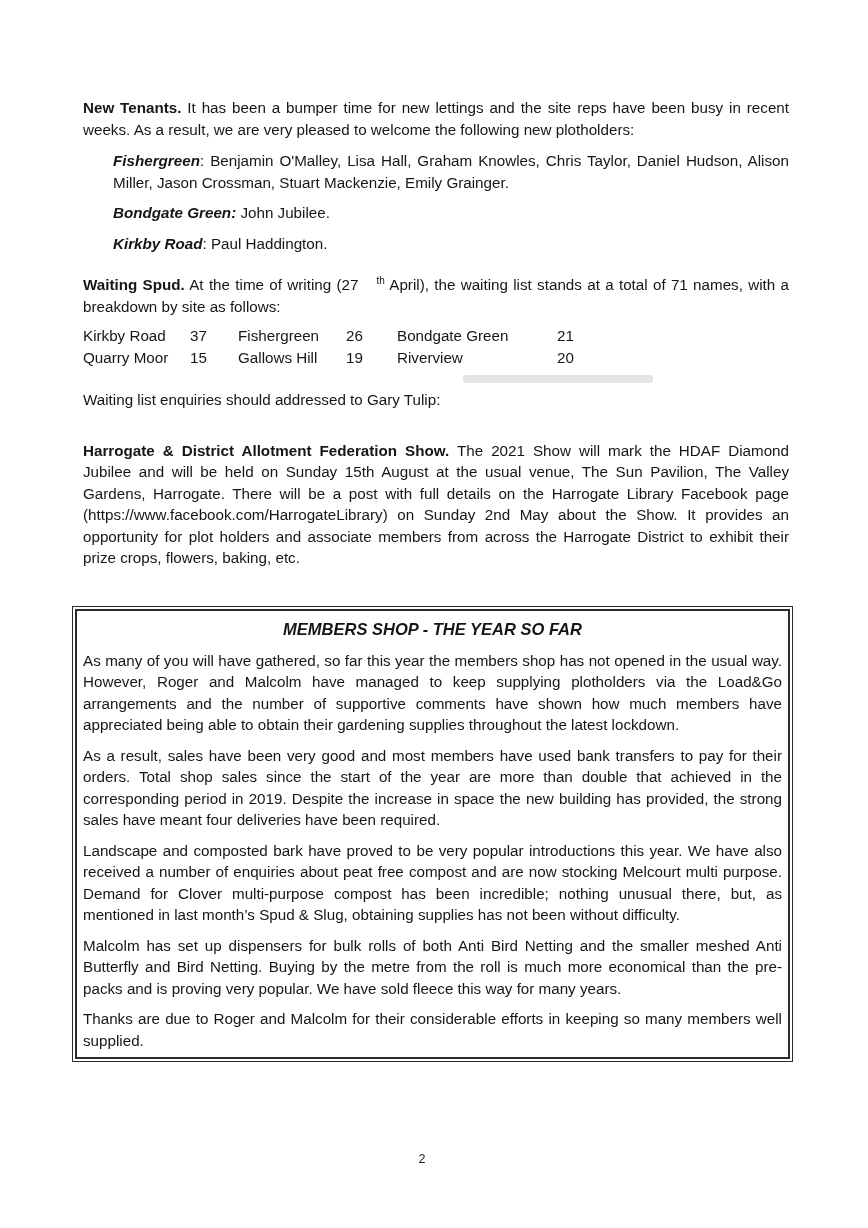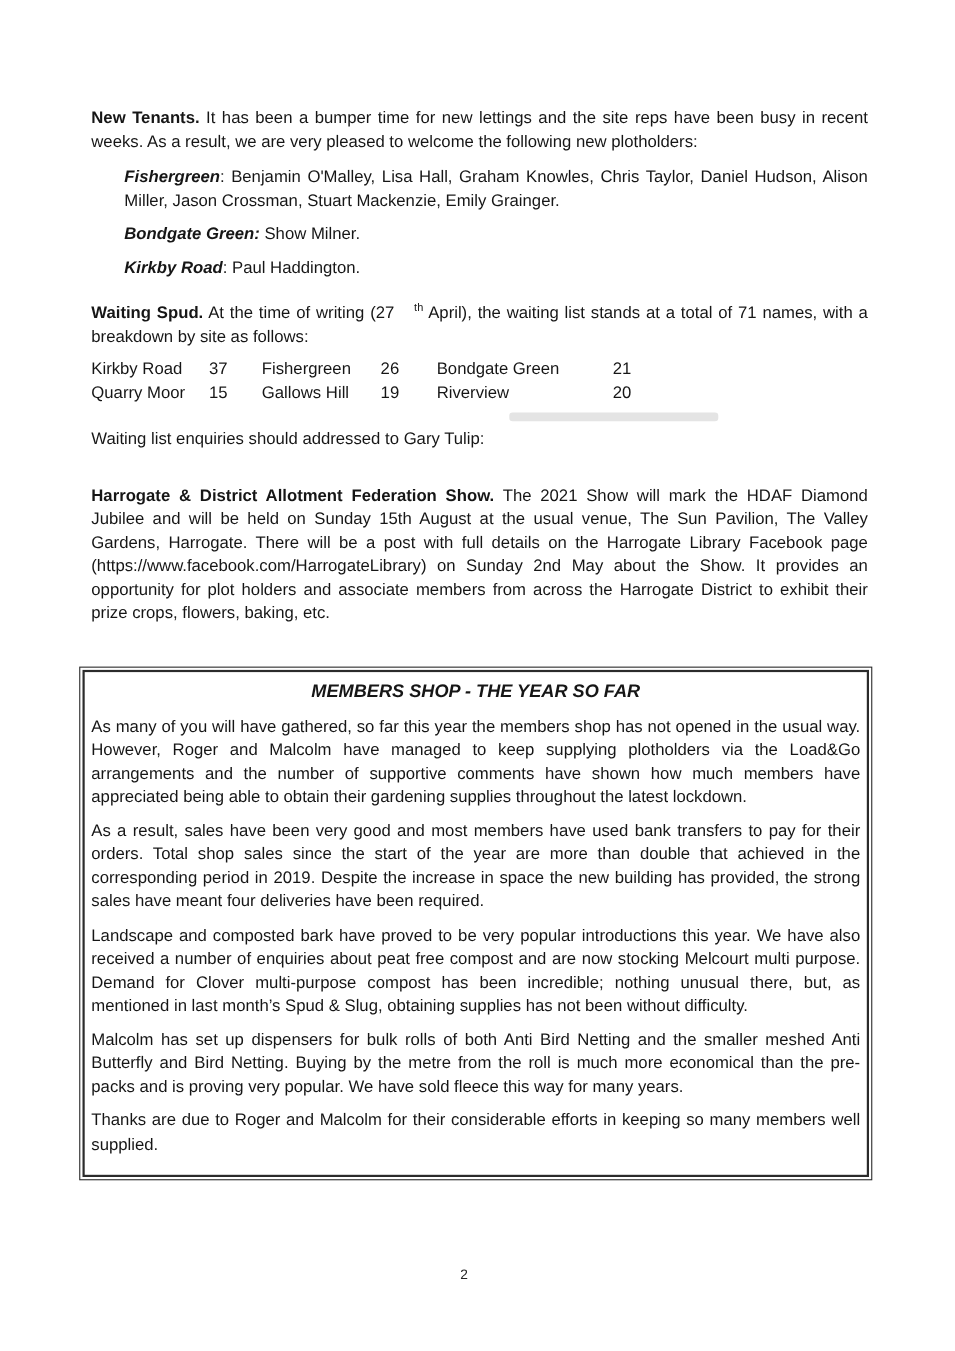--- a/index.html
+++ b/index.html
@@ -57,21 +57,21 @@
 
   .shop-box {
     margin-top: 37px;
     margin-left: -11px;
     margin-right: -4px;
     border: 1px solid #2b2b2b;
     padding: 2px;
   }
   .shop-inner {
     border: 2px solid #2b2b2b;
-    padding: 7px 6px 17px 6px;
+    padding: 7px 6px 6px 6px;
   }
   .shop-title {
     font-size: 16.5px;
     font-weight: bold;
     font-style: italic;
     text-align: center;
     line-height: 22px;
     margin: 0 0 10px 0;
   }
   .shop-para { margin-bottom: 9px; }
@@ -90,21 +90,21 @@
 </head>
 <body>
 
 <div class="page">
   <div class="content">
 
     <p class="para p-intro"><span class="b">New Tenants.</span><span>  It has been a bumper time for new lettings and the site reps have been busy in recent weeks.  As a result, we are very pleased to welcome the following new plotholders:</span></p>
 
     <p class="para entry"><span class="bi">Fishergreen</span><span>:  Benjamin O'Malley, Lisa Hall, Graham Knowles, Chris Taylor, Daniel Hudson, Alison Miller, Jason Crossman, Stuart Mackenzie, Emily Grainger.</span></p>
 
-    <p class="para entry"><span class="bi">Bondgate Green:</span><span> Show Milner.</span></p>
+    <p class="para entry"><span class="bi">Bondgate Green:</span><span> John Jubilee.</span></p>
 
     <p class="para entry entry-last"><span class="bi">Kirkby Road</span><span>: Paul Haddington.</span></p>
 
     <p class="para p-waiting"><span class="b">Waiting Spud.</span><span>  At the time of writing (27</span><sup class="ord">th</sup><span> April), the waiting list stands at a total of 71 names, with a breakdown by site as follows:</span></p>
 
     <div class="wl-table">
       <div class="wl-cell">Kirkby Road</div>
       <div class="wl-cell">37</div>
       <div class="wl-cell">Fishergreen</div>
       <div class="wl-cell">26</div>

